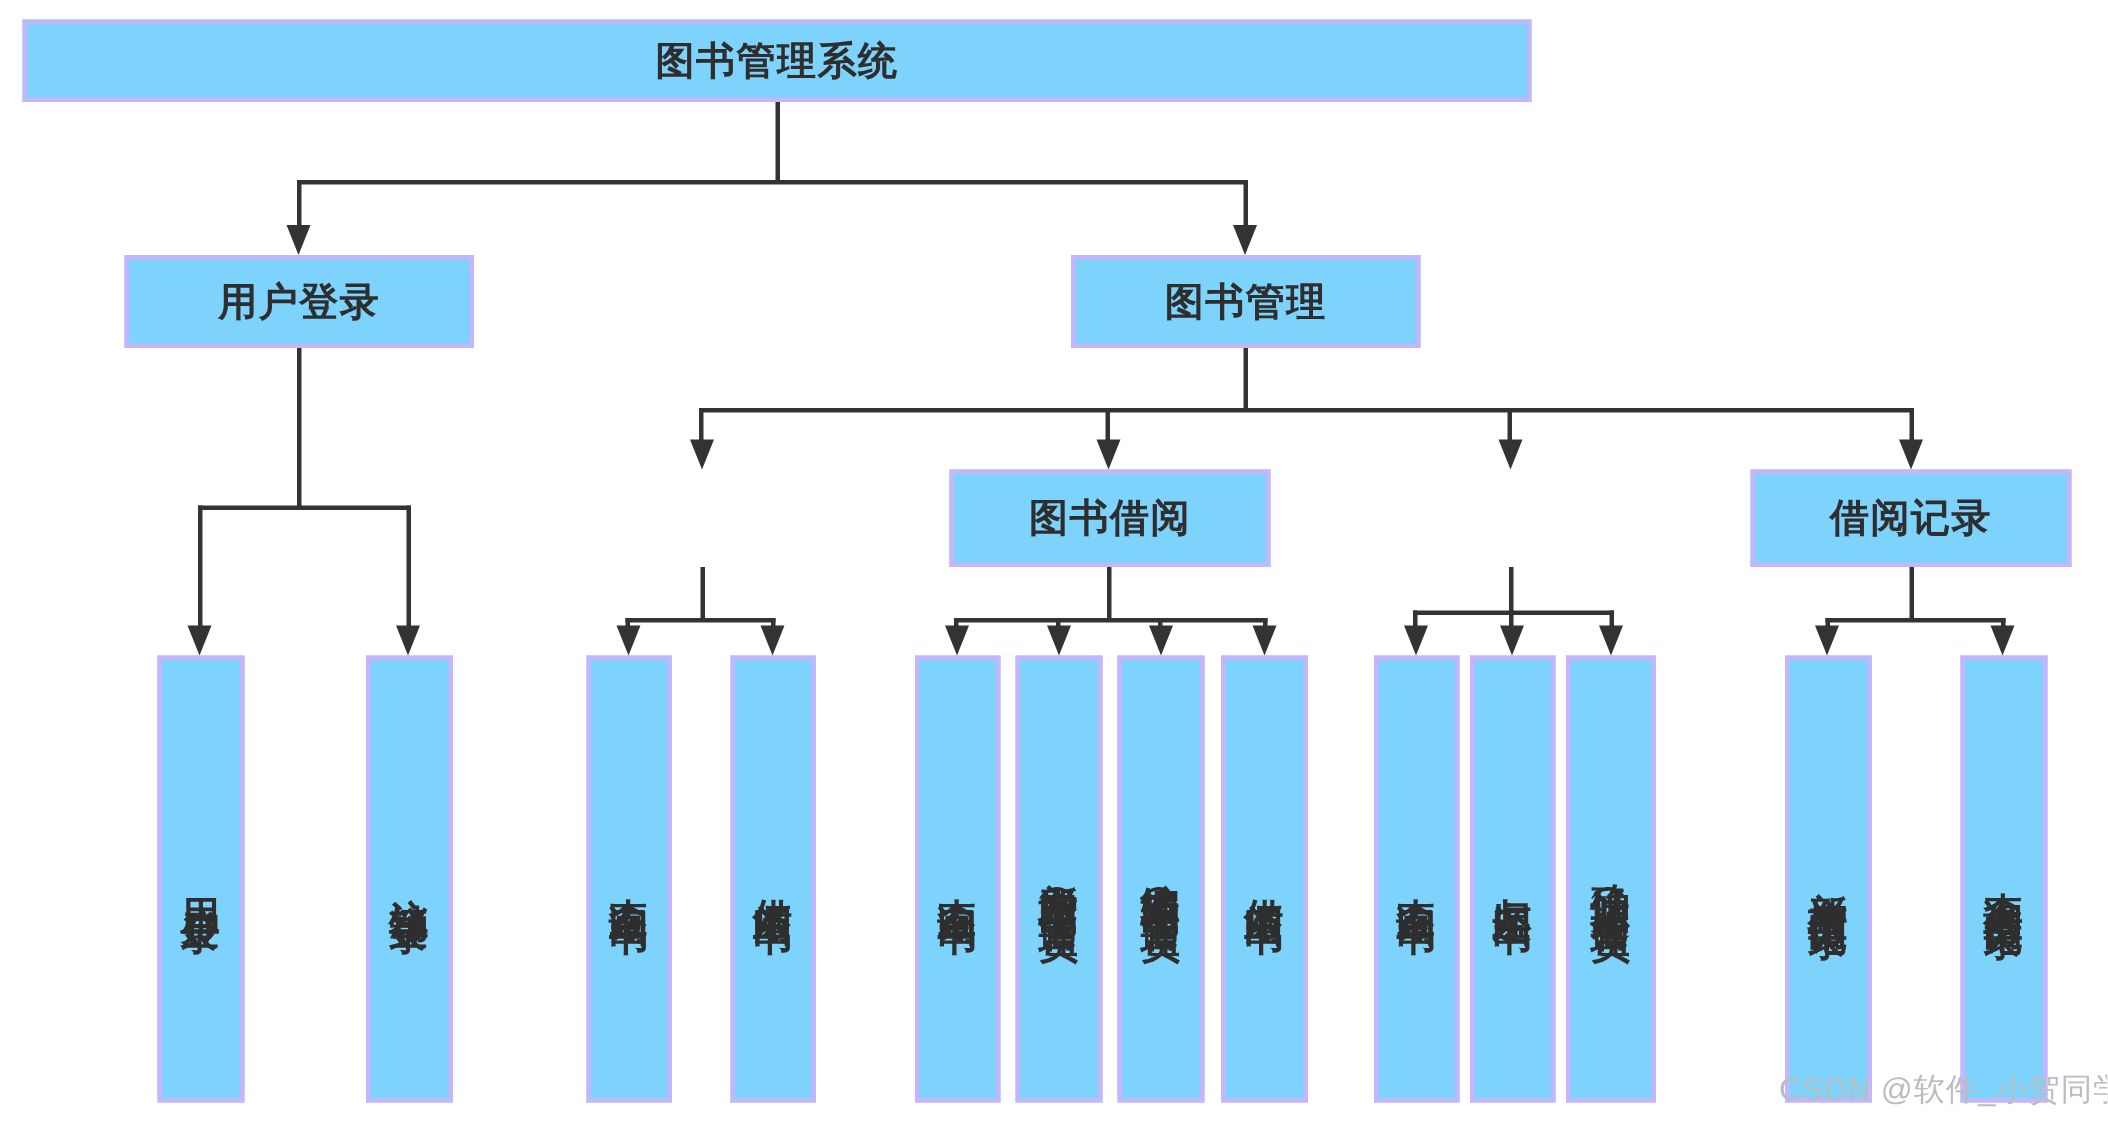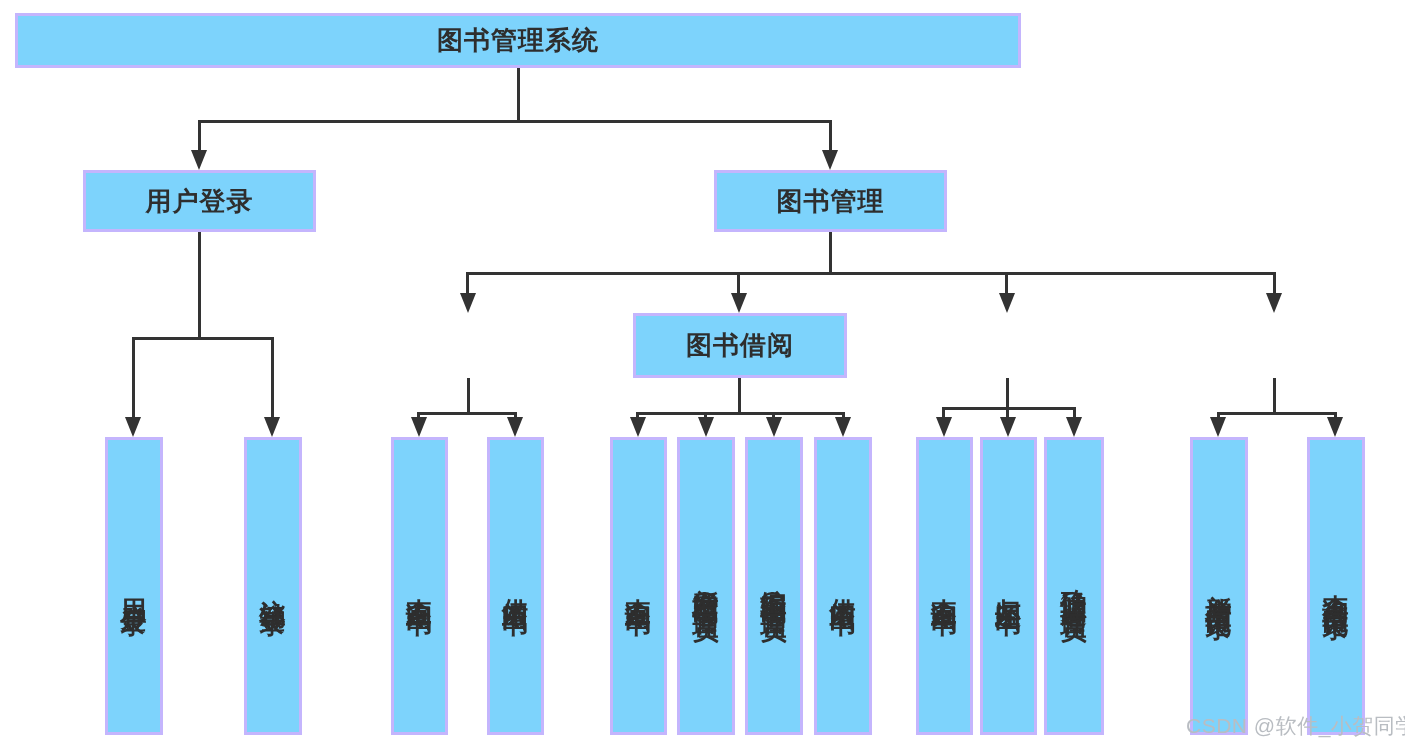--- a/index.html
+++ b/index.html
@@ -35,20 +35,21 @@
   <div class="box hbox" style="left:15px;top:13px;width:1006px;height:55px;">图书管理系统</div>
 
   <div class="box hbox" style="left:83px;top:170px;width:233px;height:62px;">用户登录</div>
 
   <div class="box hbox" style="left:714px;top:170px;width:233px;height:62px;">图书管理</div>
 
 
   <div class="box hbox" style="left:633px;top:313px;width:214px;height:65px;">图书借阅</div>
 
 
+  <div class="box hbox" style="left:1167px;top:313px;width:214px;height:65px;">借阅记录</div>
 
   <div class="box vbox" style="left:105px;top:437px;width:58px;height:298px;">
     <span>用户登录</span>
   </div>
 
   <div class="box vbox" style="left:244px;top:437px;width:58px;height:298px;">
     <span>注销登录</span>
   </div>
 
   <div class="box vbox" style="left:391px;top:437px;width:57px;height:298px;">

